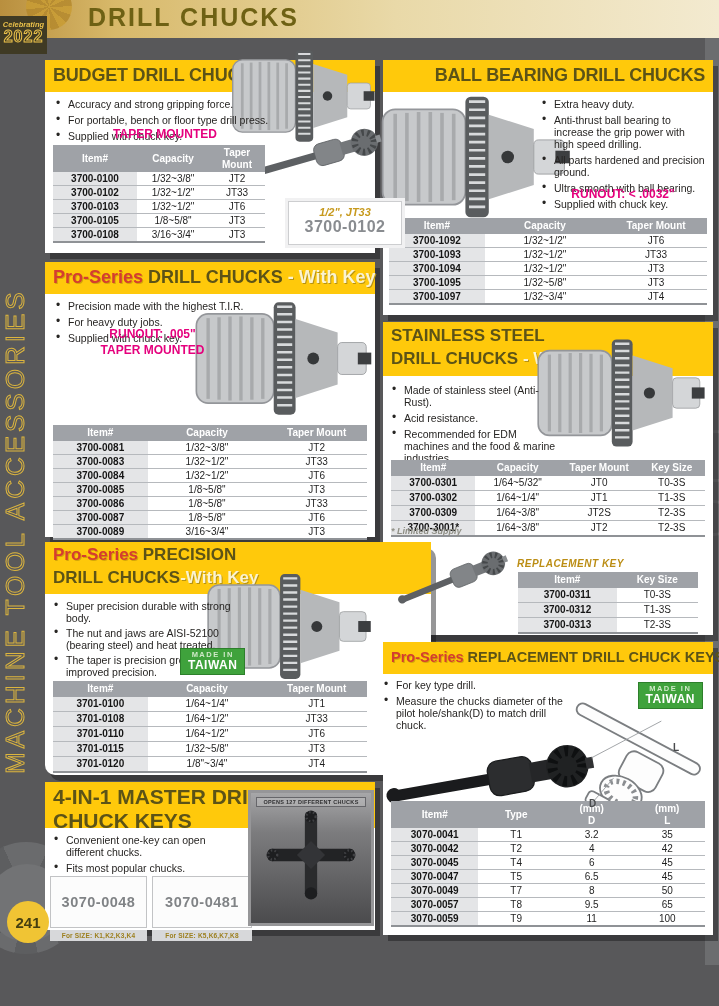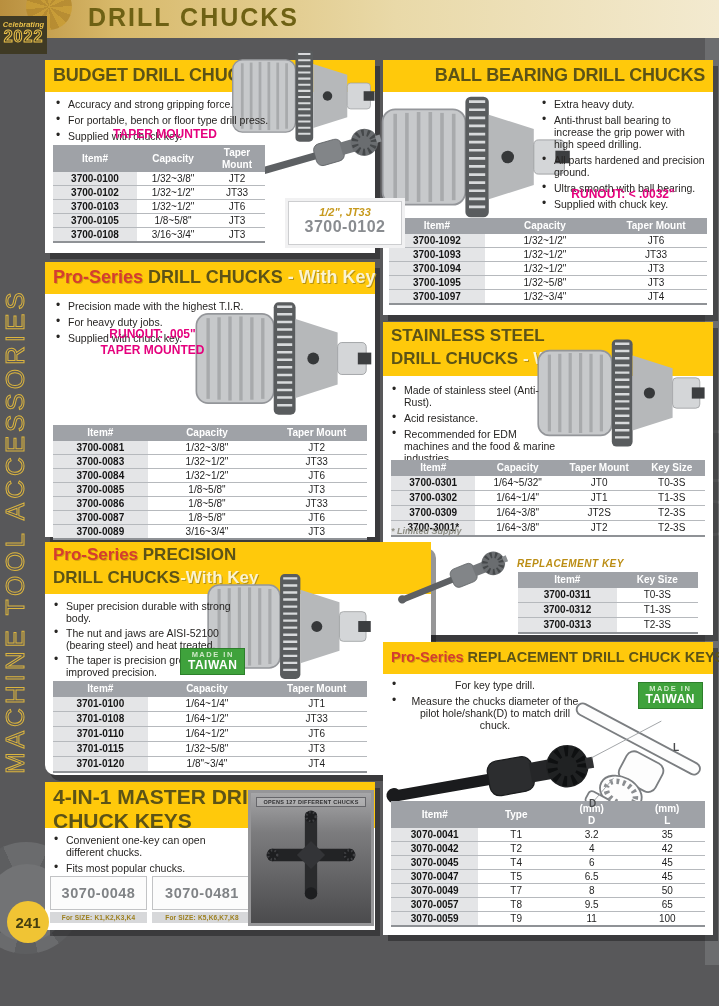--- a/index.html
+++ b/index.html
@@ -114,30 +114,30 @@
   .b-prec{left:45px;top:542px;width:386px;height:233px;border-radius:10px;}
   .b-prec .band{height:52px;}
   .b-prec .band .tl1{position:absolute;left:8px;top:3px;font-size:17px;white-space:nowrap;}
   .b-prec .band .tl2{position:absolute;left:8px;top:26px;font-size:17px;white-space:nowrap;}
   .bl-prec{left:8px;top:58px;width:190px;}
   .bl-prec li{margin-bottom:3px;}
 
   .b-keys{left:383px;top:642px;width:330px;height:293px;}
   .b-keys .band{height:32px;}
   .b-keys .band .tline{position:absolute;left:8px;top:7px;font-size:14.5px;white-space:nowrap;}
-  .bl-keys{left:8px;top:37px;width:195px;text-align:center;}
+  .bl-keys{left:0;top:37px;width:195px;}
 
   .b-4in1{left:45px;top:782px;width:330px;height:148px;}
   .b-4in1 .band{height:46px;}
   .b-4in1 .ttl{position:absolute;left:8px;top:3px;font-size:21px;line-height:1.15;white-space:pre-line;}
   .bl-4in1{left:8px;top:52px;width:180px;}
   .item-card{position:absolute;top:94px;z-index:2;}
   .ic1{left:5px;width:97px;} .ic2{left:107px;width:100px;}
   .item-num{border:1px solid #c2c3c5;background:#fcfcfc;text-align:center;
-       font-size:14.5px;font-weight:800;color:#808386;letter-spacing:.5px;padding:8px 0;}
+       font-size:14.5px;font-weight:800;color:#808386;letter-spacing:.5px;padding:17px 0;}
   .item-cap{margin-top:2px;background:#d7d8da;font-size:6.5px;font-weight:700;color:#9c7f1d;
        text-align:center;padding:2px 0;letter-spacing:.2px;}
   .photo-frame{position:absolute;left:203px;top:8px;width:120px;height:130px;
        background:linear-gradient(180deg,#a7a7a9 0%,#7c7c7e 30%,#4b4b4d 100%);
        border:3px solid #969698;z-index:2;}
   .photo-cap{margin:4px auto 0;width:90%;font-size:5.5px;font-weight:700;color:#2f2f31;
        background:rgba(255,255,255,.18);border:1px solid #66666a;text-align:center;
        padding:1px 0;letter-spacing:.3px;}
 
   

